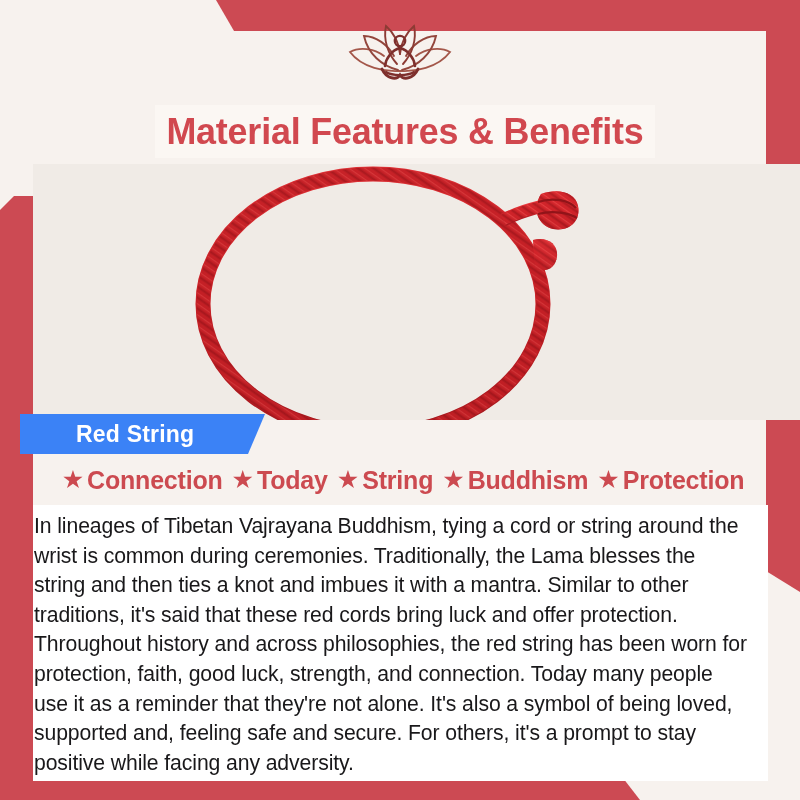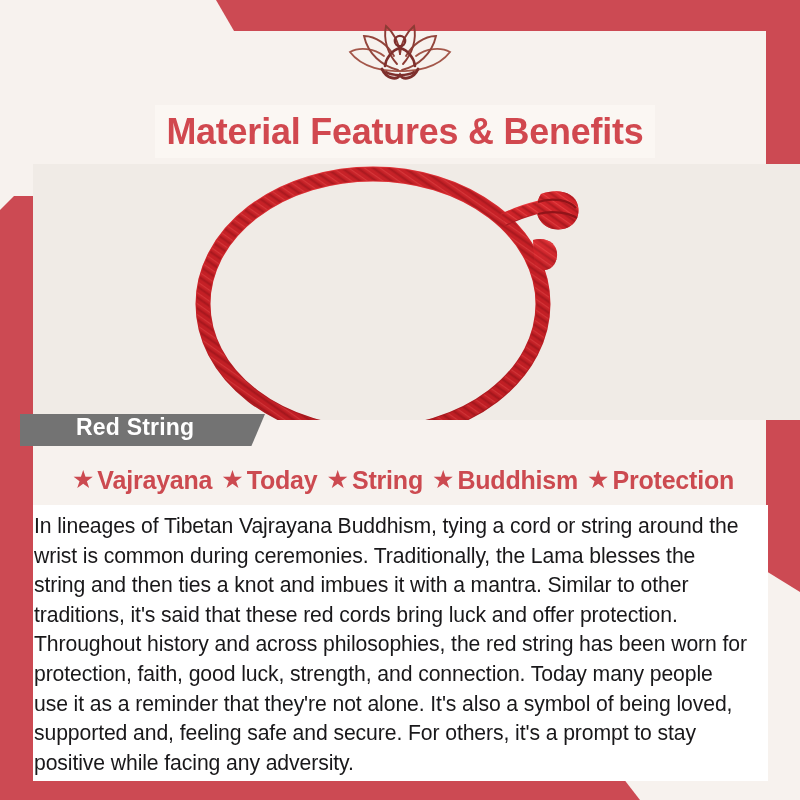--- a/index.html
+++ b/index.html
@@ -104,25 +104,25 @@
   }
   .bracelet-svg {
     position: absolute;
     left: 0; top: -20px;
   }
 
   
   .ribbon {
     position: absolute;
     left: 20px; top: 414px;
-    width: 245px; height: 32px;
-    background: #737373;
+    width: 245px; height: 40px;
+    background: #3b82f6;
     clip-path: polygon(0 0, 245px 0, 228px 40px, 0 40px);
     display: flex;
-    align-items: flex-start;
+    align-items: center;
     z-index: 6;
   }
   .ribbon-text {
     margin-left: 56px;
     color: #FFFFFF;
     font-family: "Liberation Sans Narrow", "Liberation Sans", sans-serif;
     font-weight: bold;
     font-size: 23px;
     letter-spacing: 0.2px;
   }
@@ -255,21 +255,21 @@
     </svg>
   </div>
 
   <div class="ribbon">
     <span class="ribbon-text">Red String</span>
   </div>
 
   <div class="features">
     <span class="feature">
       <span class="star">★</span>
-      <span class="feature-label">Vajrayana</span>
+      <span class="feature-label">Connection</span>
     </span>
     <span class="feature">
       <span class="star">★</span>
       <span class="feature-label">Today</span>
     </span>
     <span class="feature">
       <span class="star">★</span>
       <span class="feature-label">String</span>
     </span>
     <span class="feature">

